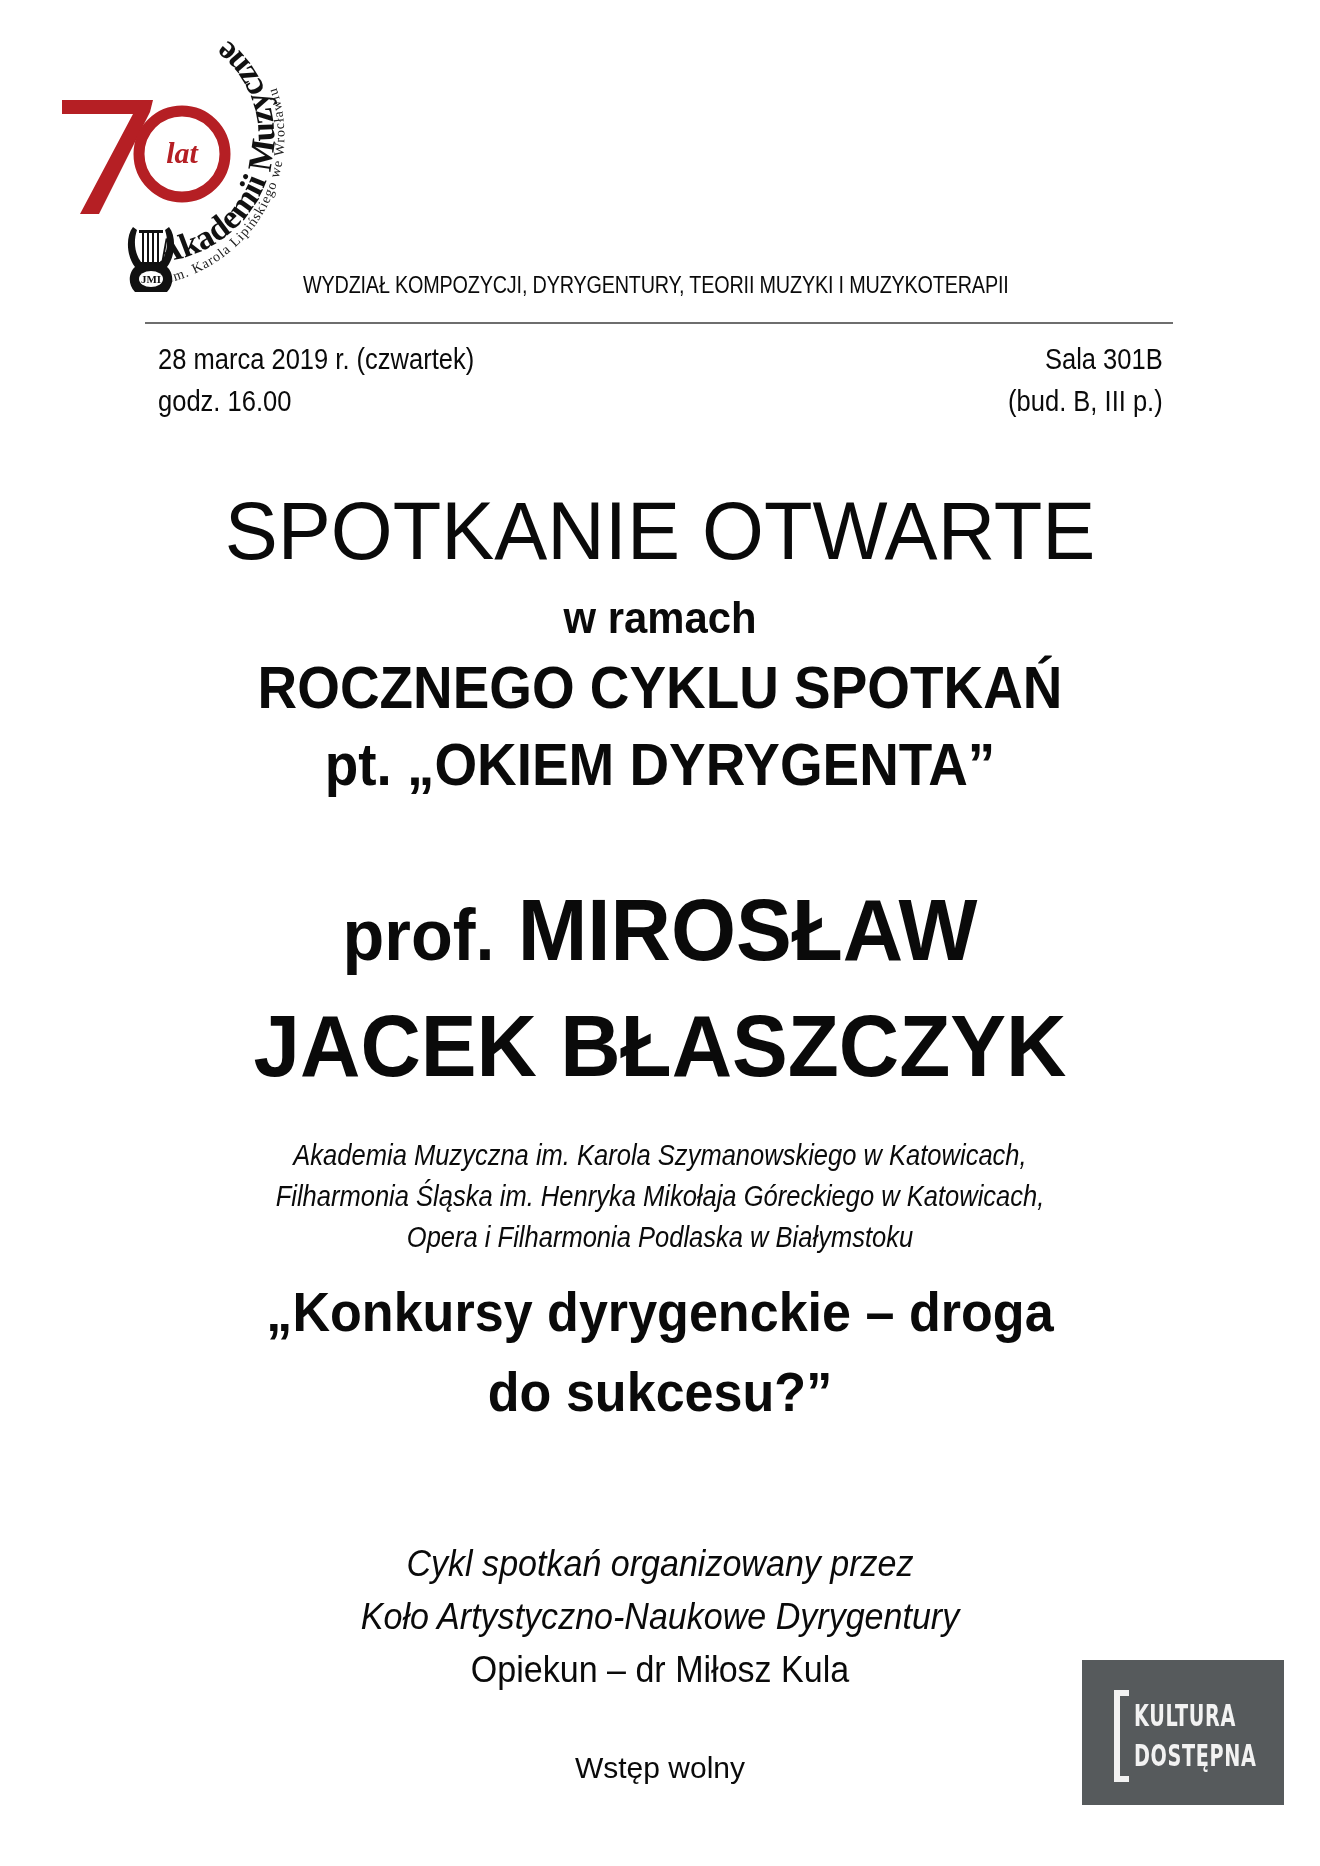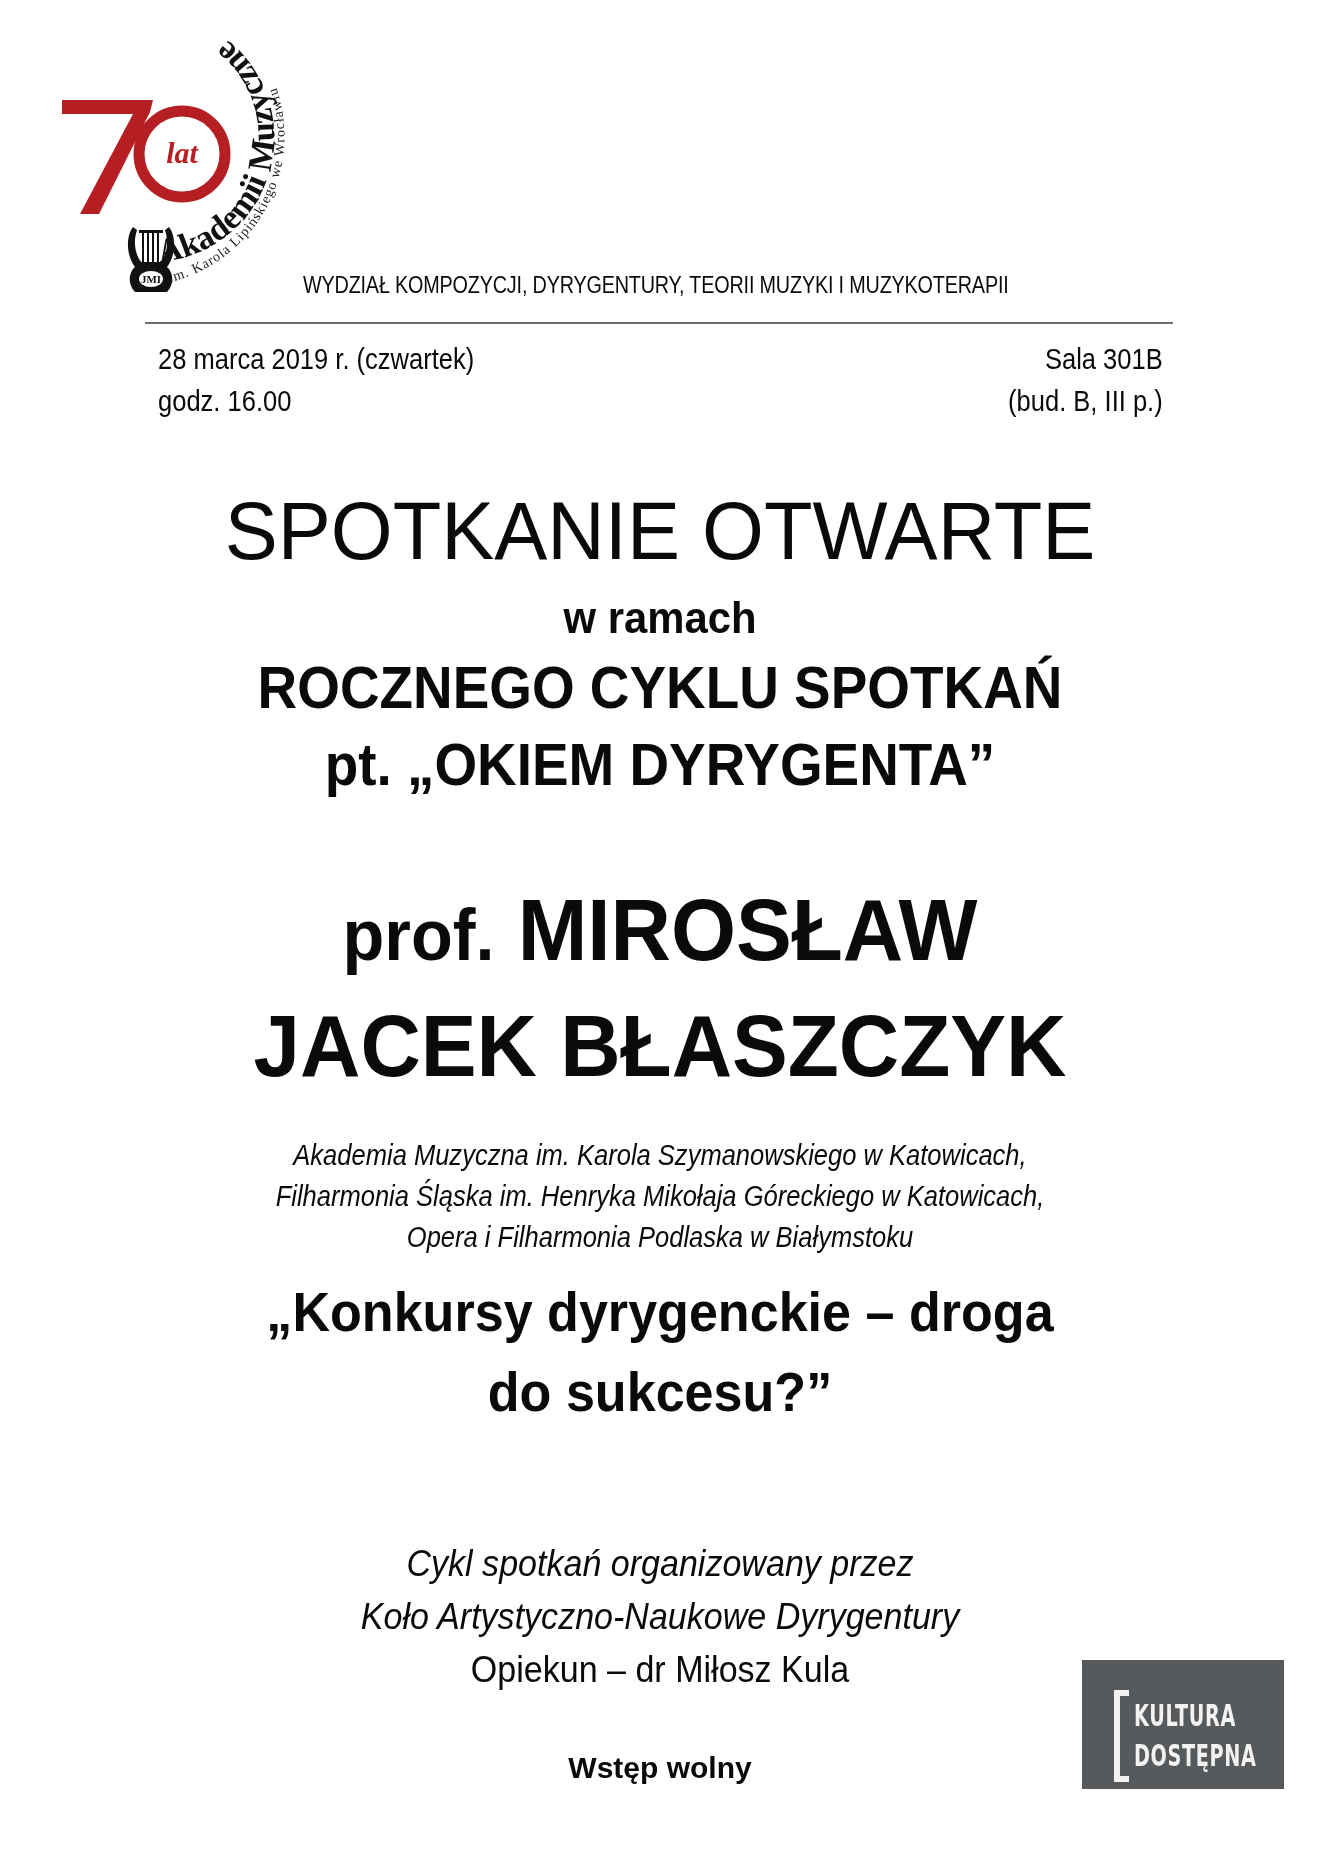--- a/index.html
+++ b/index.html
@@ -34,24 +34,24 @@
 
   .topic { font-size: 56px; font-weight: bold; line-height: 80px; transform: scaleX(0.93); }
   .topic1 { top: 1272px; }
   .topic2 { top: 1352px; }
 
   .org { font-size: 37px; line-height: 53px; transform: scaleX(0.92); }
   .org1 { top: 1537px; font-style: italic; }
   .org2 { top: 1590px; font-style: italic; }
   .org3 { top: 1643px; }
 
-  .entry { top: 1750px; font-size: 30px; font-weight: bold; line-height: 36px; }
+  .entry { top: 1750px; font-size: 30px; font-weight: normal; line-height: 36px; }
 
   
-  .kd { left: 1082px; top: 1660px; width: 202px; height: 129px; background: #565a5c; }
+  .kd { left: 1082px; top: 1660px; width: 202px; height: 145px; background: #565a5c; }
   .kd-bracket { position: absolute; left: 32px; top: 30px; width: 9px; height: 80px; border: 6px solid #f2f2f2; border-right: none; }
   .kd-text { position: absolute; left: 52px; color: #f2f2f2; font-family: "DejaVu Sans", sans-serif; font-weight: bold; font-size: 31px; line-height: 34px; white-space: nowrap; transform: scaleX(0.62); transform-origin: left top; letter-spacing: 1px; }
   .kd-t1 { top: 38px; }
   .kd-t2 { top: 78px; }
 </style>
 </head>
 <body>
 
 <div id="logo" class="abs">
   <svg width="290" height="270" viewBox="0 0 290 270" xmlns="http://www.w3.org/2000/svg">

